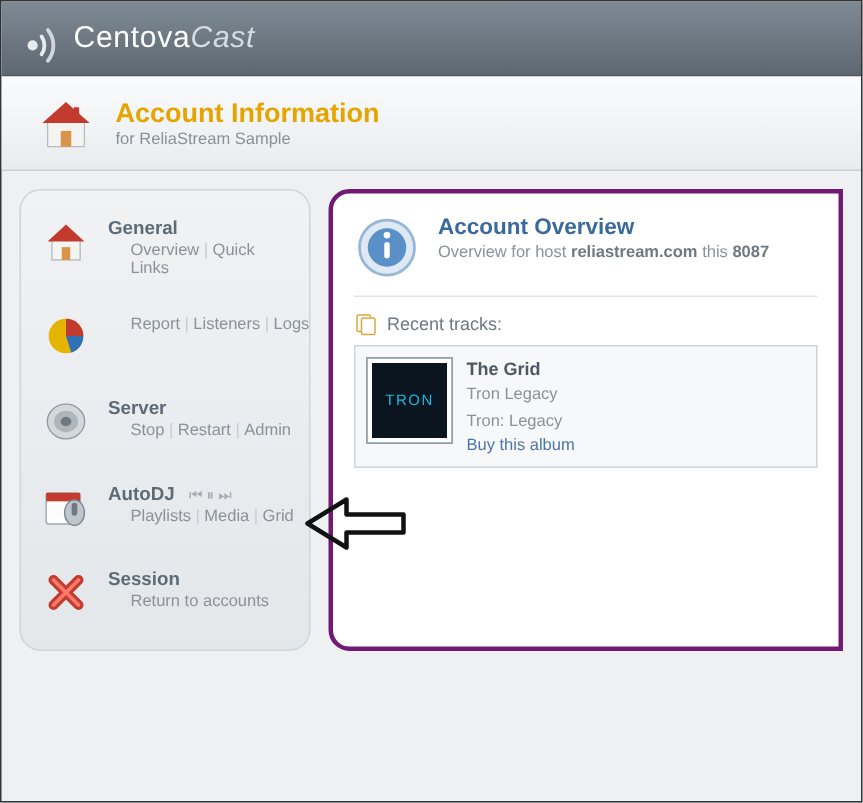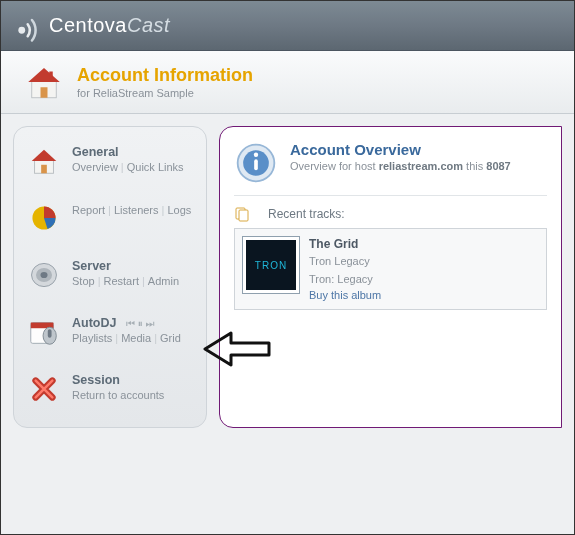--- a/index.html
+++ b/index.html
@@ -69,47 +69,47 @@
   .navsec .ntitle {
     color: #5d6b77; font-weight: bold; font-size: 12.5px;
   }
   .navsec .ntitle-extra {
     margin-left: 6px;
     font-size: 10px;
     color: #a7afb5;
     font-weight: normal;
   }
   .navsec .nlinks {
-    color: #9aa2a9; font-size: 11px; margin-top: 2px;
+    color: #9aa2a9; font-size: 11px; margin-top: 2px; margin-left: 15px;
   }
   .navsec .nlinks .lnk {
     color: #8a929a; cursor: pointer;
   }
   .navsec .nlinks .sep { color: #c7ccd1; margin: 0 3px; }
   
   .content {
     flex: 1;
-    border: 1px solid #701a75;
+    border: 3px solid #701a75;
     border-radius: 14px 0 0 14px;
     background: #fff;
     padding: 14px 14px 14px 14px;
     min-height: 200px;
   }
   .ov-head {
     display: flex; align-items: flex-start; gap: 12px;
     border-bottom: 1px solid #e1e5e8;
     padding-bottom: 10px;
     margin-bottom: 10px;
   }
   .ov-icon { width: 44px; height: 44px; flex: 0 0 44px; }
   .ov-title { color: #3a699c; font-size: 15px; font-weight: bold; }
   .ov-sub { color: #8a9199; font-size: 11px; margin-top: 2px; }
   .ov-sub b { color: #6f7982; font-weight: bold; }
   .recent-label {
-    display: flex; align-items: center; gap: 18px;
+    display: flex; align-items: center; gap: 6px;
     color: #6d7882; font-size: 12px;
     margin-bottom: 6px;
   }
   .recent-label .ricon { width: 16px; height: 16px; }
   .track-card {
     border: 1px solid #cfd4d9;
     background: #f7f8f9;
     padding: 8px;
     display: flex;
     gap: 10px;

